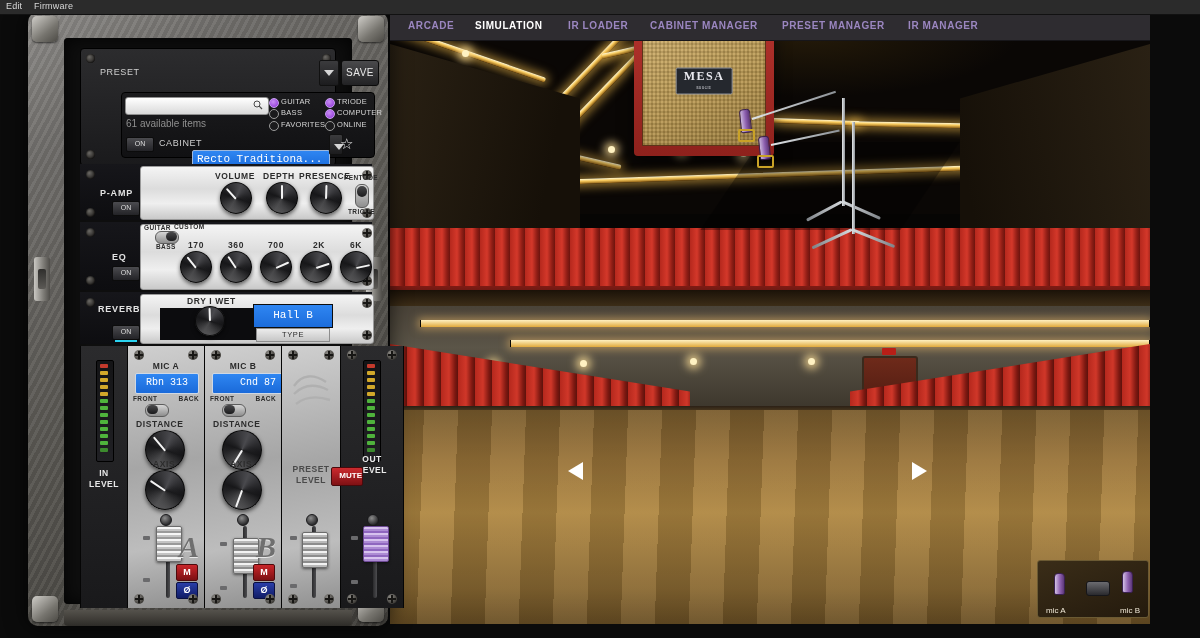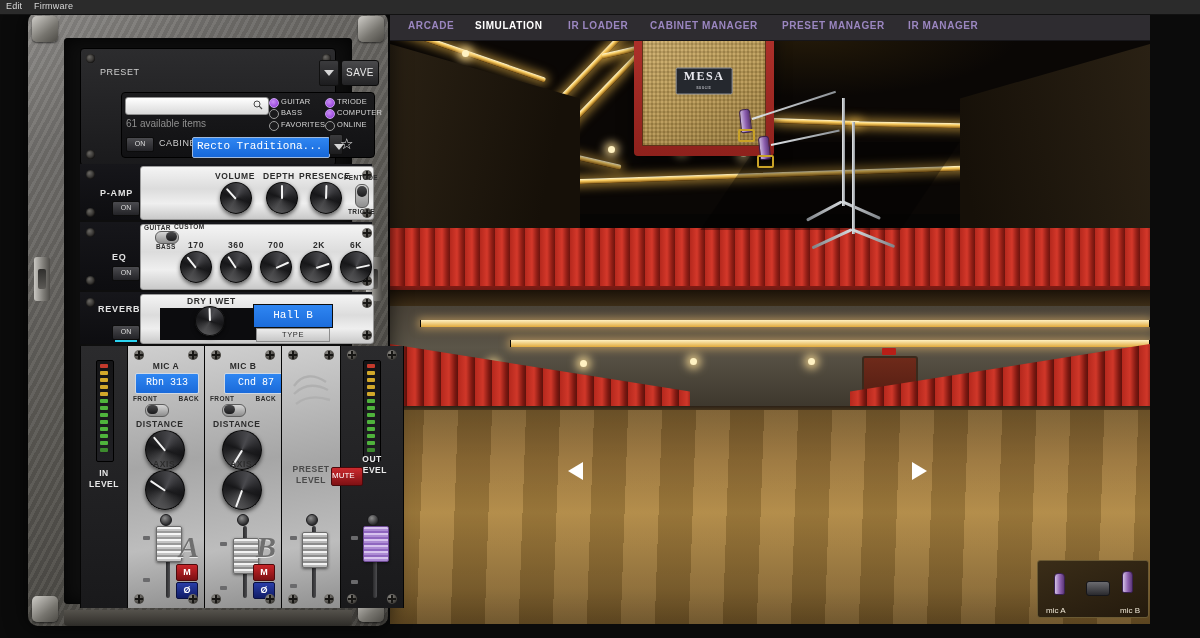--- a/index.html
+++ b/index.html
@@ -148,21 +148,21 @@
       background:linear-gradient(180deg,#ffffff,#d9d9d9);border:1px solid #8e8e8e;}
   .searchico{position:absolute;left:225px;top:88px;width:10px;height:10px;}
   .availtxt{position:absolute;left:98px;top:106px;font-size:10px;color:#8f8f8f;text-align:right;}
   .radio{position:absolute;width:8px;height:8px;border-radius:50%;border:1px solid #9a9a9a;background:#1a1a1c;}
   .radio.on{background:radial-gradient(circle at 40% 35%,#c98ef5,#8b2fd4);border-color:#c7a0ef;}
   .rlbl{position:absolute;font-size:7.5px;color:#d7d7d7;letter-spacing:.3px;}
   .onbtn{position:absolute;width:26px;height:13px;border-radius:2px;
       background:linear-gradient(180deg,#4b4b4f,#232327);border:1px solid #0c0c0c;cursor:pointer;}
   .onbtn span{position:absolute;left:0;right:0;top:2px;text-align:center;font-size:7px;color:#dcdcdc;}
   .onbtn.lit:after{content:"";position:absolute;left:2px;right:2px;bottom:-3px;height:2px;background:#2ad2f0;}
-  .cabfield{position:absolute;left:164px;top:125px;width:136px;height:19px;
+  .cabfield{position:absolute;left:164px;top:138px;width:136px;height:19px;
       background:linear-gradient(180deg,#2f86f2,#1667d8);border:1px solid #9fb9dd;border-radius:2px;}
   .cabfield span{position:absolute;left:4px;top:2px;font-family:"Liberation Mono",monospace;font-size:11px;color:#fff;}
   .star{position:absolute;left:312px;top:124px;font-size:15px;color:#e9e9e9;line-height:15px;cursor:pointer;}
 
   
   .modrow{position:absolute;left:52px;width:292px;background:linear-gradient(180deg,#16161a,#0d0d10);}
   .modpanel{position:absolute;background:linear-gradient(180deg,#f4f4f4 0%,#dcdcdc 42%,#efefef 70%,#c9c9c9 100%);
       border-radius:3px;border:1px solid #9a9a9a;}
   .modname{position:absolute;font-size:9px;color:#e2e2e2;letter-spacing:.8px;font-weight:bold;}
   .knob{position:absolute;border-radius:50%;
@@ -215,21 +215,21 @@
       border-color:#6d4a94;}
   .faderknob.cap{background:repeating-linear-gradient(180deg,#f6f6f6 0 2px,#c4c4c4 2px 4px,#9a9a9a 4px 6px);}
   .bigletter{position:absolute;font-family:"Liberation Serif",serif;font-style:italic;font-weight:bold;
       font-size:30px;color:#6f6f6f;text-shadow:0 1px 0 #e8e8e8;}
   .mbtn{position:absolute;width:20px;height:15px;border-radius:2px;cursor:pointer;}
   .mbtn.red{background:linear-gradient(180deg,#c9262a,#7c1013);border:1px solid #4e0a0c;}
   .mbtn.blue{background:linear-gradient(180deg,#2a3ea8,#101c66);border:1px solid #0a1040;}
   .mbtn span{position:absolute;left:0;right:0;top:2px;text-align:center;font-size:9px;color:#fff;font-weight:bold;}
   .mutebtn{position:absolute;left:303px;top:455px;width:30px;height:17px;border-radius:2px;
       background:linear-gradient(180deg,#cc2a2e,#7e1114);border:1px solid #480a0c;cursor:pointer;}
-  .mutebtn span{position:absolute;left:0;right:0;top:3px;text-align:left;font-size:8px;color:#fff;font-weight:normal;}
+  .mutebtn span{position:absolute;left:0;right:0;top:3px;text-align:right;font-size:8px;color:#fff;font-weight:bold;}
   .wavelogo{position:absolute;left:241px;top:358px;width:42px;height:42px;}
   .smallslider{position:absolute;width:7px;height:4px;border-radius:1px;background:#6a6a6c;}
   .jack{position:absolute;width:10px;height:10px;border-radius:50%;
       background:radial-gradient(circle at 38% 32%,#8c8c8c,#2d2d2f 70%);border:1px solid #1a1a1c;}
   .rackbase{position:absolute;left:36px;top:598px;width:288px;height:16px;
       background:linear-gradient(180deg,#55524c,#2e2c28);border-radius:0 0 4px 4px;}
 </style>
 </head>
 <body>
 
@@ -532,21 +532,21 @@
           <span>Ø</span>
           </div>
         <div class="screwx" style="left:6px;bottom:4px;"></div>
         <div class="screwx" style="right:6px;bottom:4px;"></div>
       </div>
 
       <div class="strip light" style="left:124px;width:76px;">
         <div class="screwx" style="left:6px;top:4px;"></div>
         <div class="screwx" style="right:6px;top:4px;"></div>
         <div class="stripttl" style="top:15px;color:#2a2a2a;">MIC B</div>
-        <div class="micfield" style="left:19px;top:27px;width:62px;">
+        <div class="micfield" style="left:7px;top:27px;width:62px;padding-left:28px;">
           <span>Cnd 87</span>
         </div>
         <div class="tlbl" style="left:5px;top:49px;color:#2b2b2b;">FRONT</div>
         <div class="tlbl" style="right:5px;top:49px;color:#2b2b2b;">BACK</div>
         <div class="toggle" style="left:17px;top:58px;">
             <i style="left:1px;"></i>
           </div>
         <div class="knoblbl" style="left:8px;top:73px;">DISTANCE</div>
         <div class="knob" style="left:17px;top:84px;width:40px;height:40px;">
             <i style="transform:rotate(-148deg)"></i>

